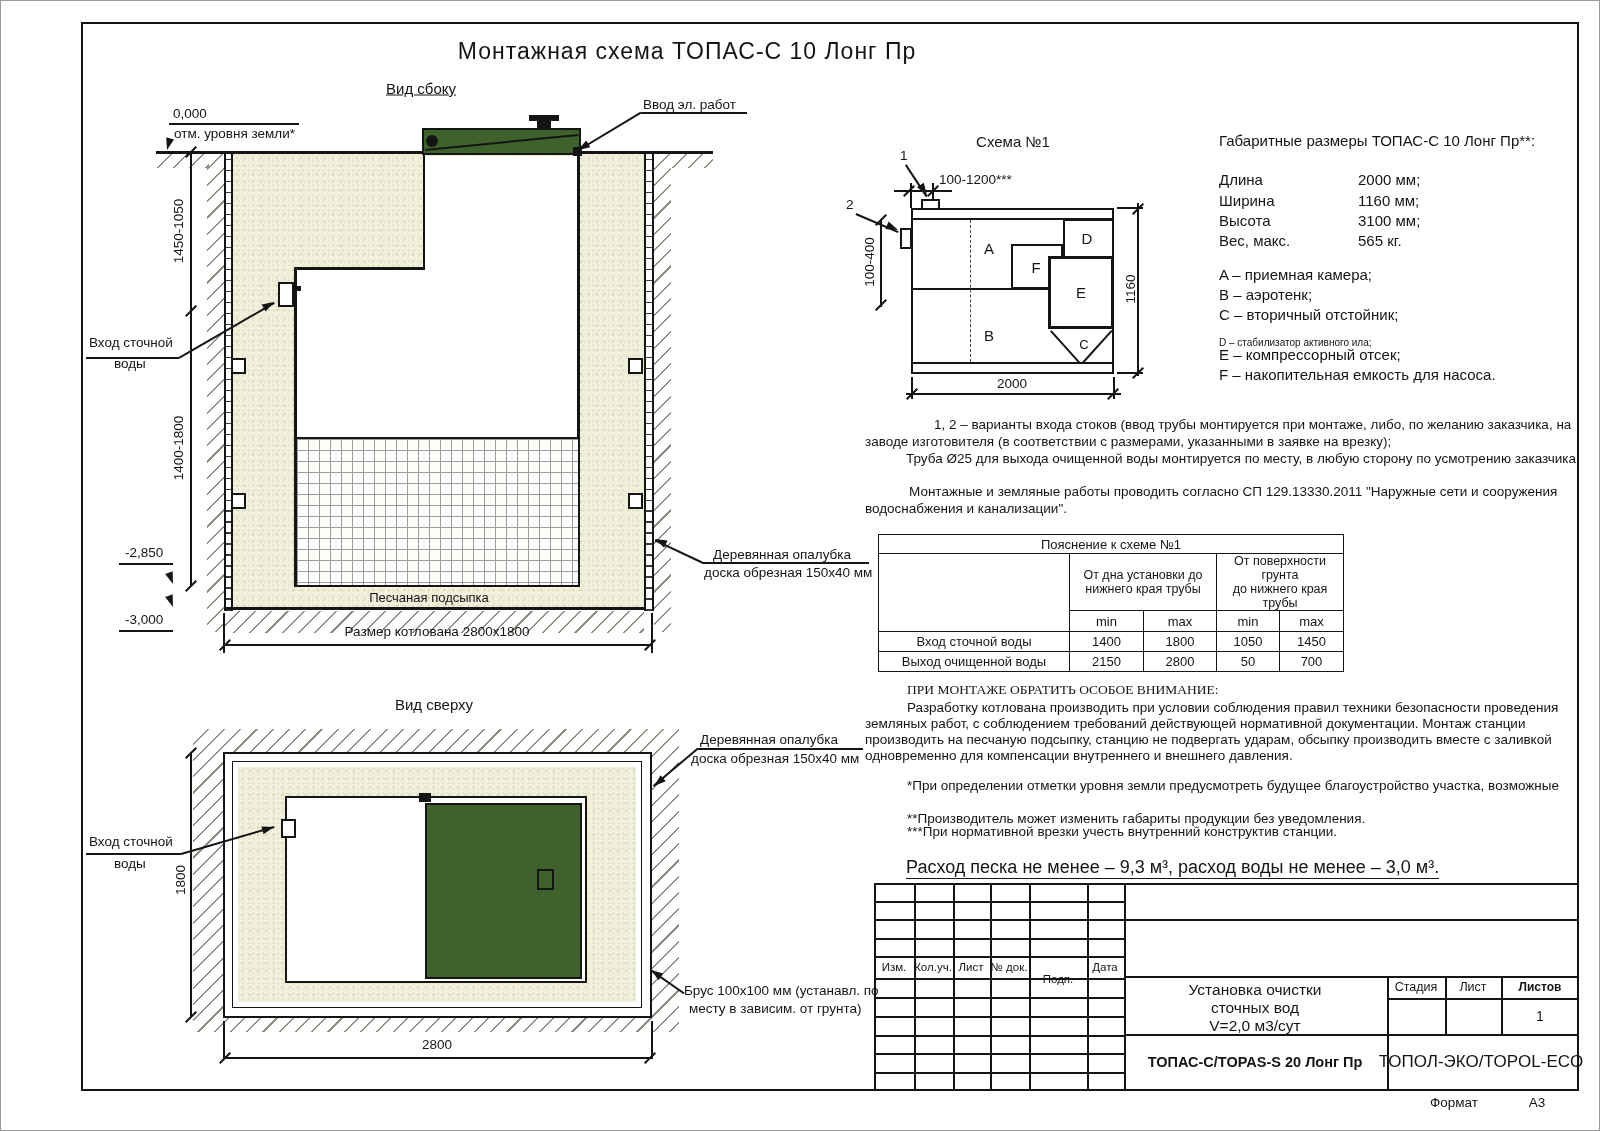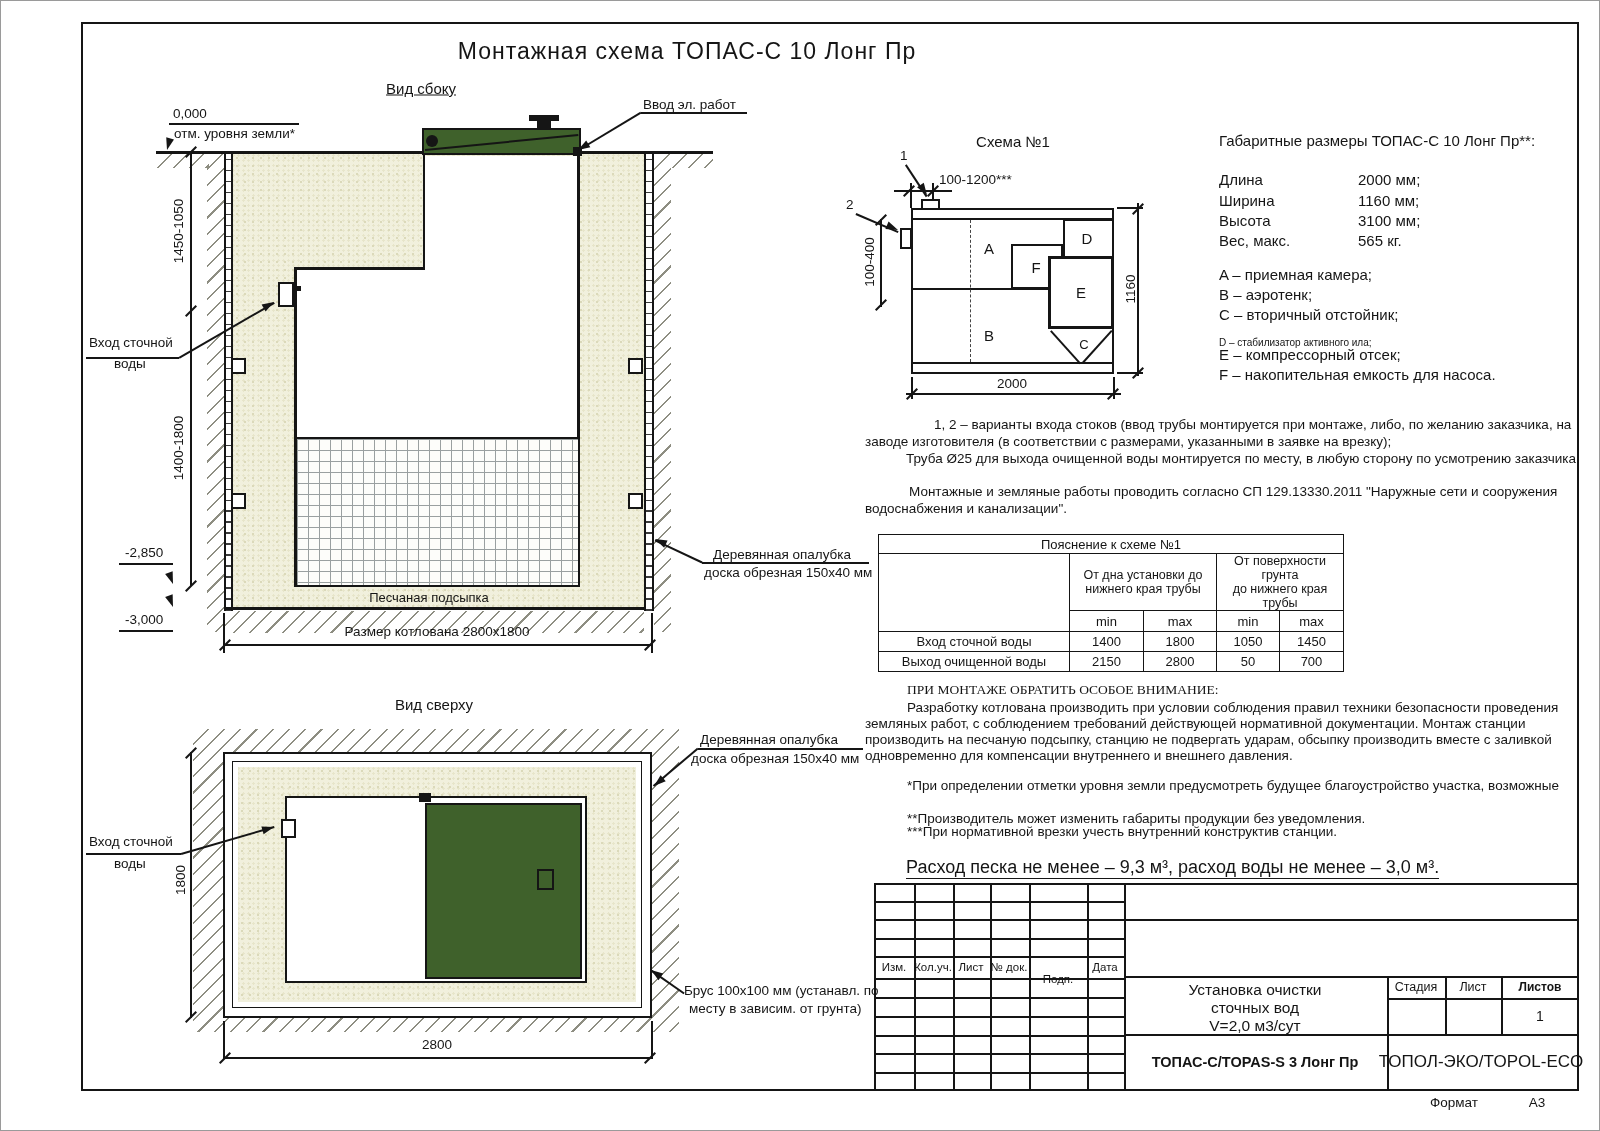--- a/index.html
+++ b/index.html
@@ -328,19 +328,19 @@
   <div class="lv vthin" style="left:1444px;top:975px;height:58px;"></div>
   <div class="lv vthin" style="left:1500px;top:975px;height:58px;"></div>
 
   <div class="ct" style="left:1254px;top:989px;font-size:15.5px;">Установка очистки</div>
   <div class="ct" style="left:1254px;top:1007px;font-size:15.5px;">сточных вод</div>
   <div class="ct" style="left:1254px;top:1025px;font-size:15.5px;">V=2,0 м3/сут</div>
   <div class="ct" style="left:1415px;top:986px;font-size:12.5px;">Стадия</div>
   <div class="ct" style="left:1472px;top:986px;font-size:12.5px;">Лист</div>
   <div class="ct" style="left:1539px;top:986px;font-size:12px;font-weight:bold;">Листов</div>
   <div class="ct" style="left:1539px;top:1015px;font-size:14px;">1</div>
-  <div class="ct" style="left:1254px;top:1061px;font-size:14.5px;font-weight:bold;">ТОПАС-С/TOPAS-S 3 Лонг Пр</div>
+  <div class="ct" style="left:1254px;top:1061px;font-size:14.5px;font-weight:bold;">ТОПАС-С/TOPAS-S 20 Лонг Пр</div>
   <div class="ct" style="left:1480px;top:1061px;font-size:17px;">ТОПОЛ-ЭКО/TOPOL-ECO</div>
 
   <div class="ct" style="left:1453px;top:1101px;">Формат</div>
   <div class="ct" style="left:1536px;top:1101px;">А3</div>
 
 </div>
 
 </body></html>

